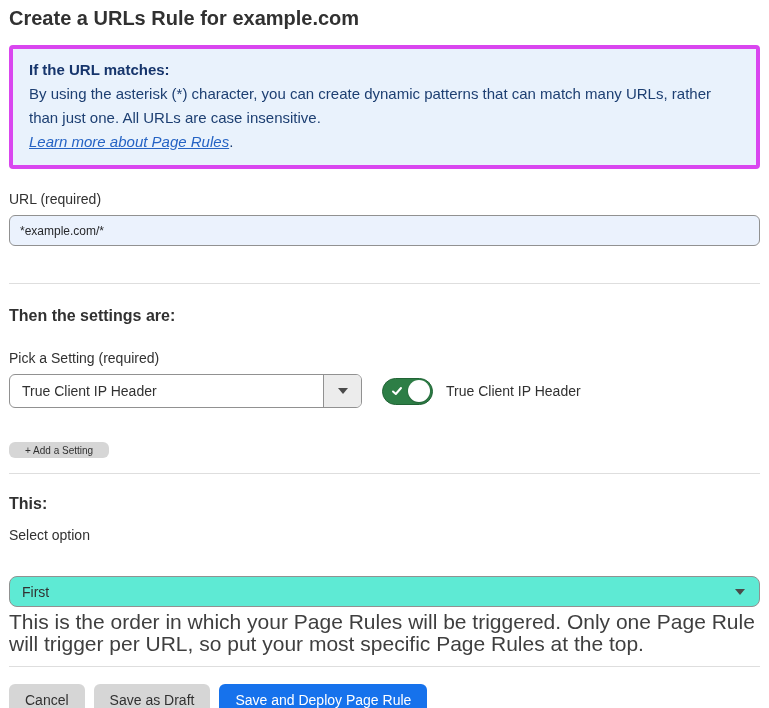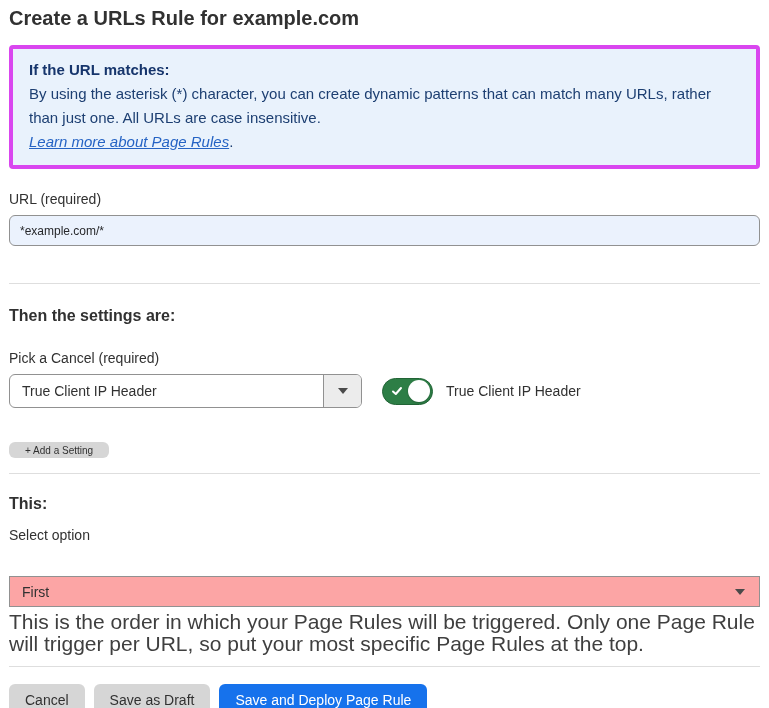--- a/index.html
+++ b/index.html
@@ -84,21 +84,21 @@
 
   .add-setting-btn {
     margin-top:34px; height:16px; padding:0 16px;
     background:#d6d6d6; color:#313131; border:none; border-radius:6px;
     font-size:10px; font-family:inherit; cursor:pointer;
   }
 
   .order-select {
     display:flex; align-items:center; justify-content:space-between;
     width:100%; height:31px; box-sizing:border-box;
-    border:1px solid #919191; border-radius:0; background:#fca5a5;
+    border:1px solid #919191; border-radius:8px; background:#5eead4;
     padding:0 14px 0 12px; cursor:pointer;margin-top:32px;
   }
   .order-select .select-value { font-size:14px; color:#313131; }
 
   .help-text { font-size:21px; line-height:22px; color:#3f3f3f; margin:4px 0 0; }
 
   .actions { display:flex; gap:9px; margin-top:17px; }
   .btn {
     height:31px; padding:0 16px; border:none; border-radius:6px;
     font-size:14px; font-family:inherit; cursor:pointer; white-space:nowrap;
@@ -119,21 +119,21 @@
     <div><a class="info-link">Learn more about Page Rules</a><span>.</span></div>
   </div>
 
   <div class="field-label">URL (required)</div>
   <input class="url-input" type="text" value="*example.com/*" style="">
 
   <hr class="divider divider-1">
 
   <h2 class="section-heading settings-heading">Then the settings are:</h2>
 
-  <div class="field-label pick-label">Pick a Cancel (required)</div>
+  <div class="field-label pick-label">Pick a Setting (required)</div>
 
   <div class="select-row">
     <div class="custom-select setting-select">
       <div class="select-value">True Client IP Header</div>
       <div class="arrow-box">
         <span class="caret"></span>
       </div>
     </div>
 
     <div class="toggle">

